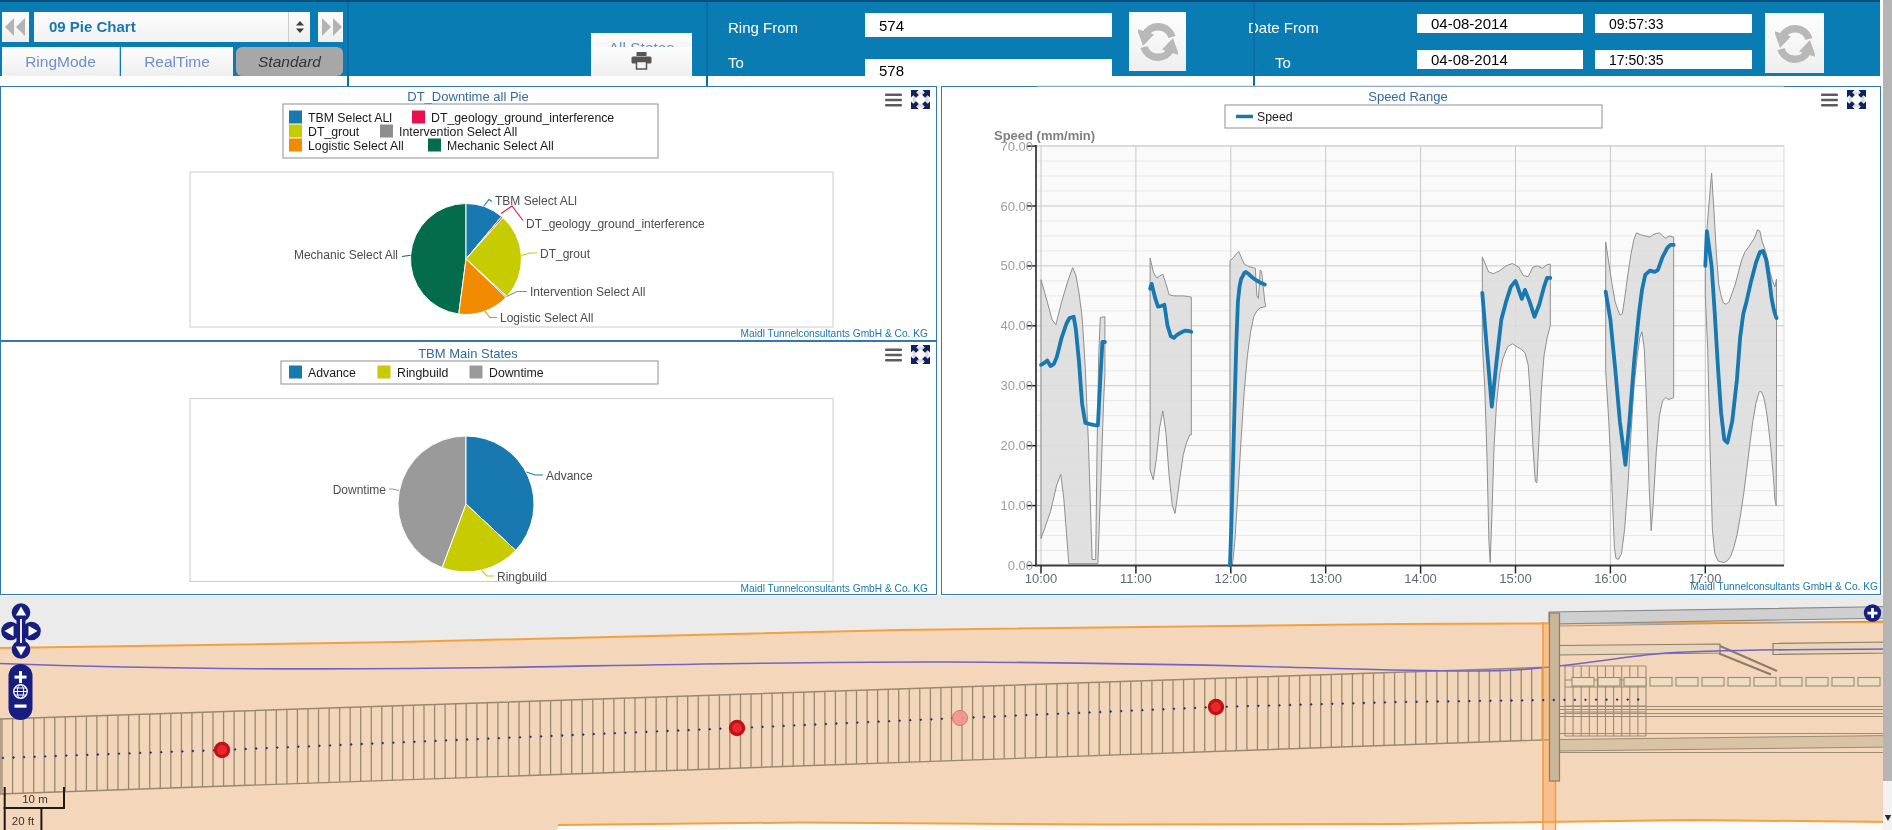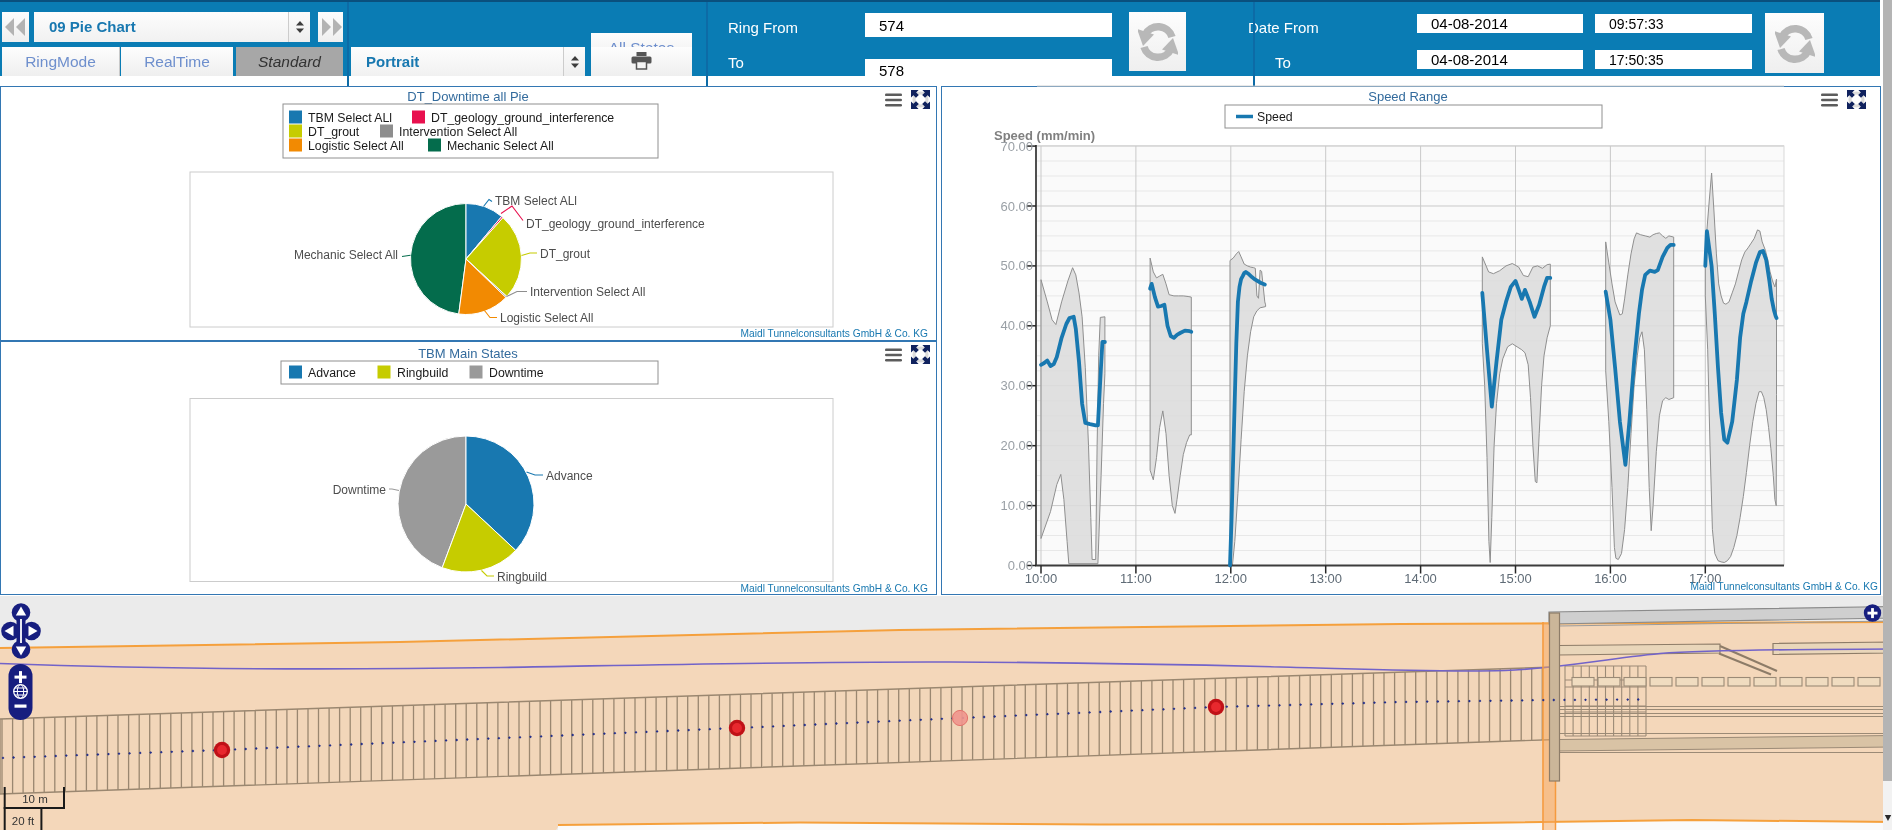--- a/index.html
+++ b/index.html
@@ -39,30 +39,21 @@
           </svg>
         </div>
       </div>
       <div class="tbtn" style="left:318px;top:10px;width:25px;height:30px;padding-top:6px"><svg width="22" height="18" viewBox="0 0 22 18">
           <polygon points="2,0 2,18 11,9" fill="#b3b3b3"></polygon>
           <polygon points="13,0 13,18 22,9" fill="#b3b3b3"></polygon>
         </svg></div>
       <div class="tbtn" style="left:591px;top:10px;width:101px;height:30px;margin-top:21px;"><span class="bt">All States</span></div>
       <div class="tbtn" style="left:2px;top:45px;width:118px;height:29px;border-right:1px solid #c9c9c9"><span class="bt">RingMode</span></div>
       <div class="tbtn" style="left:121px;top:45px;width:112px;height:29px;"><span class="bt">RealTime</span></div>
-      <div class="tbtn gact" style="left:236px;top:45px;width:107px;height:29px;"><span class="btd">Standard</span></div>
-      <div class="sel" style="left:351px;top:45px;width:234px;height:29px">
-        <span class="selt">Portrait</span>
-        <div class="spin">
-          <svg width="8" height="12" viewBox="0 0 8 12">
-            <polygon points="4,0 8,4.5 0,4.5" fill="#3c3c3c"></polygon>
-            <polygon points="4,12 8,7.5 0,7.5" fill="#3c3c3c"></polygon>
-          </svg>
-        </div>
-      </div>
+      <div class="tbtn gact" style="left:236px;top:45px;width:107px;height:29px;border-radius:6px;"><span class="btd">Standard</span></div>
       <div class="tbtn" style="left:591px;top:45px;width:101px;height:29px;padding-top:5px"><svg width="21" height="18" viewBox="0 0 21 18">
           <rect x="5.5" y="0" width="10" height="4" fill="#555"></rect>
           <rect x="0.5" y="4.5" width="20" height="7" rx="1.5" fill="#555"></rect>
           <rect x="5.5" y="9.5" width="10" height="7.5" fill="#f5f5f5" stroke="#555" stroke-width="1.5"></rect>
         </svg></div>
       <div class="lbl" style="left:728px;top:17px">Ring From</div>
       <div class="lbl" style="left:728px;top:52px">To</div>
       <input class="inp" style="left: 865px; top: 11px; width: 247px; height: 24px;" value="574">
       <input class="inp" style="left: 865px; top: 57px; width: 247px; height: 23px;" value="578">
       <div class="tbtn" style="left:1129px;top:10px;width:57px;height:59px;padding-top:10px"><svg width="40" height="40" viewBox="-20 -20 40 40">

